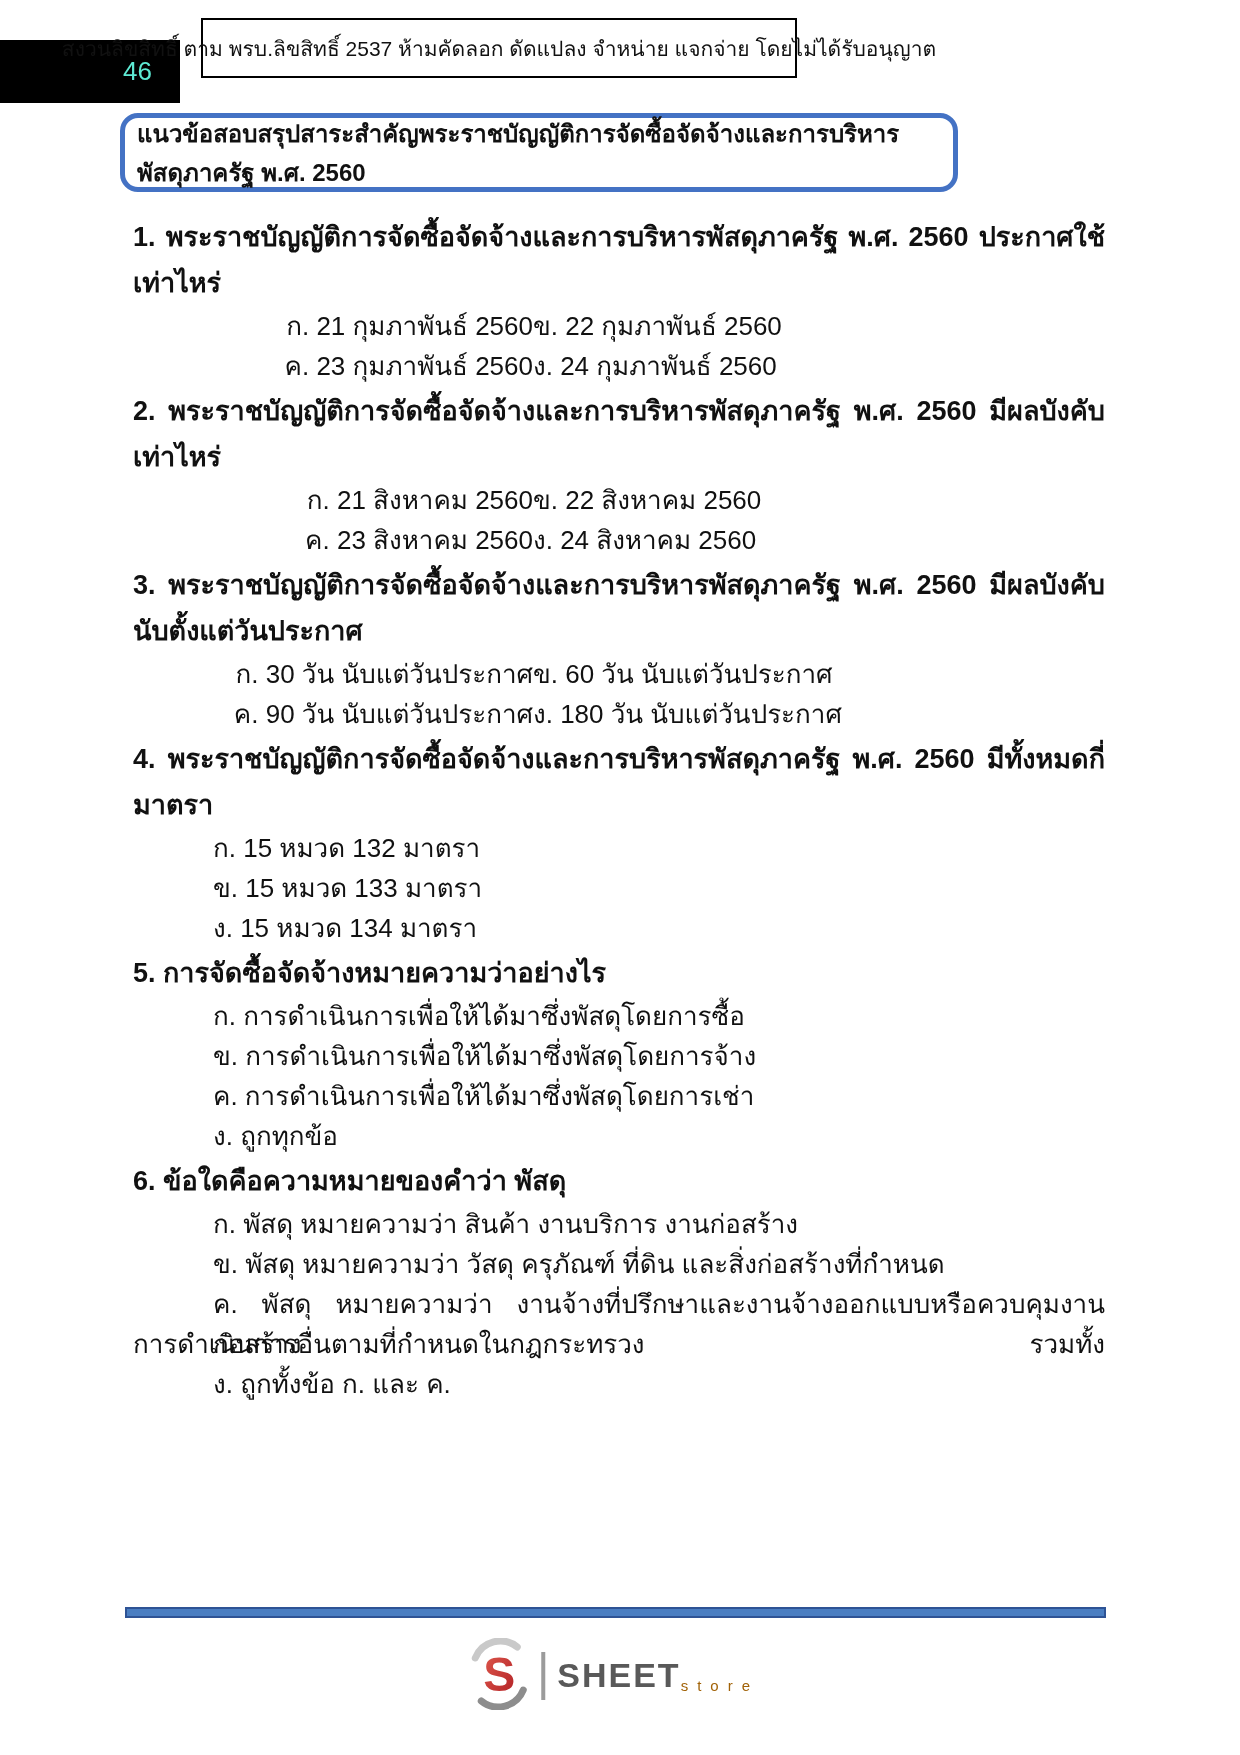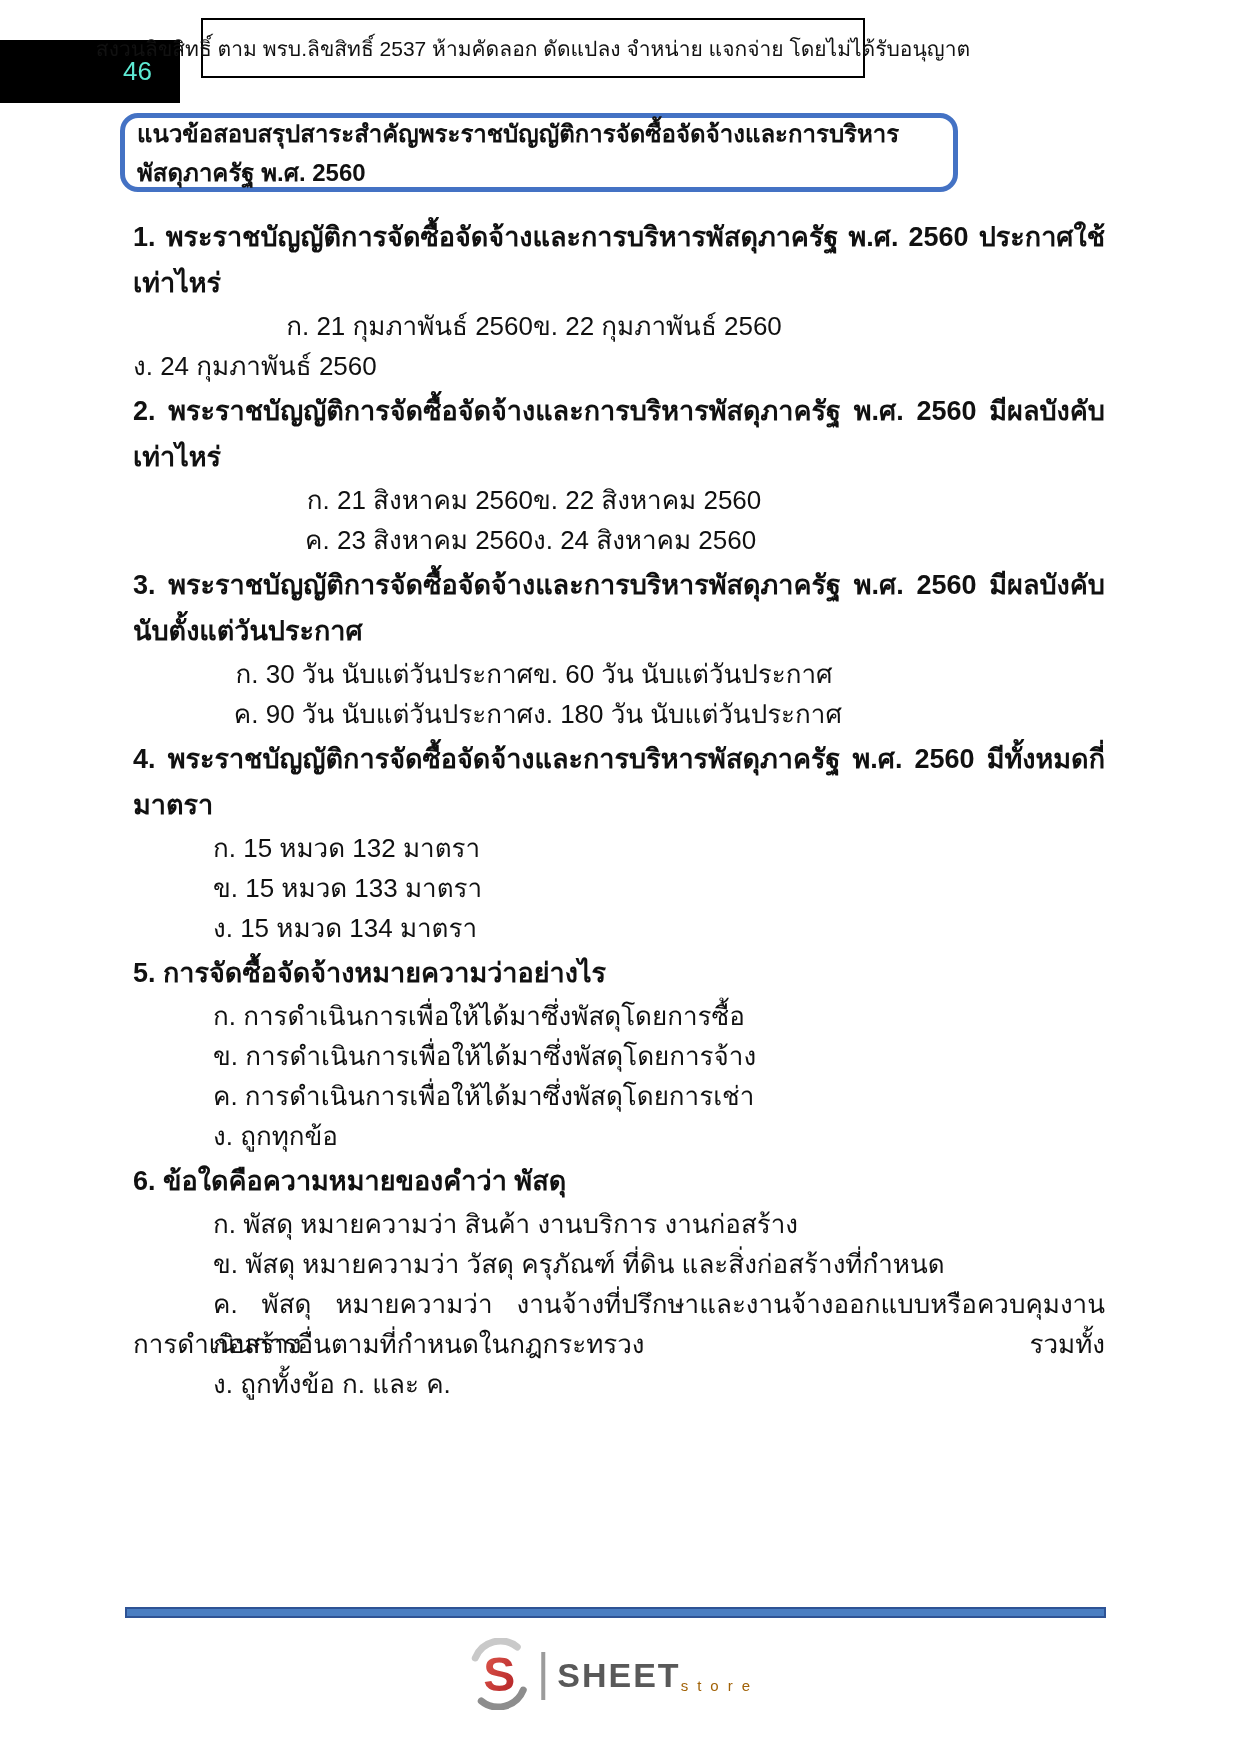--- a/index.html
+++ b/index.html
@@ -14,21 +14,21 @@
   
   .page-tab{
     position:absolute;left:0;top:40px;width:180px;height:63px;
     background:#000000;color:#5eead4;
     display:flex;align-items:center;justify-content:flex-end;
     padding-right:28px;box-sizing:border-box;
     font-size:26px;
   }
   
   .copyright-box{
-    position:absolute;left:201px;top:18px;width:664px;height:60px;
+    position:absolute;left:201px;top:18px;width:596px;height:60px;
     border:2px solid #000000;box-sizing:border-box;
     display:flex;align-items:center;justify-content:center;
     font-size:21px;white-space:nowrap;
   }
   
   .title-box{
     position:absolute;left:120px;top:113px;width:838px;height:79px;
     border:5px solid #4472c4;border-radius:18px;box-sizing:border-box;
     display:flex;align-items:center;
     padding:16px 12px;
@@ -99,20 +99,21 @@
 
   <div class="content">
       <div class="question">
         <div class="q-line fill">1. พระราชบัญญัติการจัดซื้อจัดจ้างและการบริหารพัสดุภาครัฐ พ.ศ. 2560 ประกาศใช้ ณ วันที่</div>
         <div class="q-line">เท่าไหร่</div>
         <div class="choice-row two">
           <div class="cell cell1">ก. 21 กุมภาพันธ์ 2560</div>
           <div class="cell cell2">ข. 22 กุมภาพันธ์ 2560</div>
         </div>
         <div class="choice-row two">
+          <div class="cell cell1">ค. 23 กุมภาพันธ์ 2560</div>
           <div class="cell cell2">ง. 24 กุมภาพันธ์ 2560</div>
         </div>
       </div>
       <div class="question">
         <div class="q-line fill">2. พระราชบัญญัติการจัดซื้อจัดจ้างและการบริหารพัสดุภาครัฐ พ.ศ. 2560 มีผลบังคับใช้ ณ วันที่</div>
         <div class="q-line">เท่าไหร่</div>
         <div class="choice-row two">
           <div class="cell cell1">ก. 21 สิงหาคม 2560</div>
           <div class="cell cell2">ข. 22 สิงหาคม 2560</div>
         </div>

